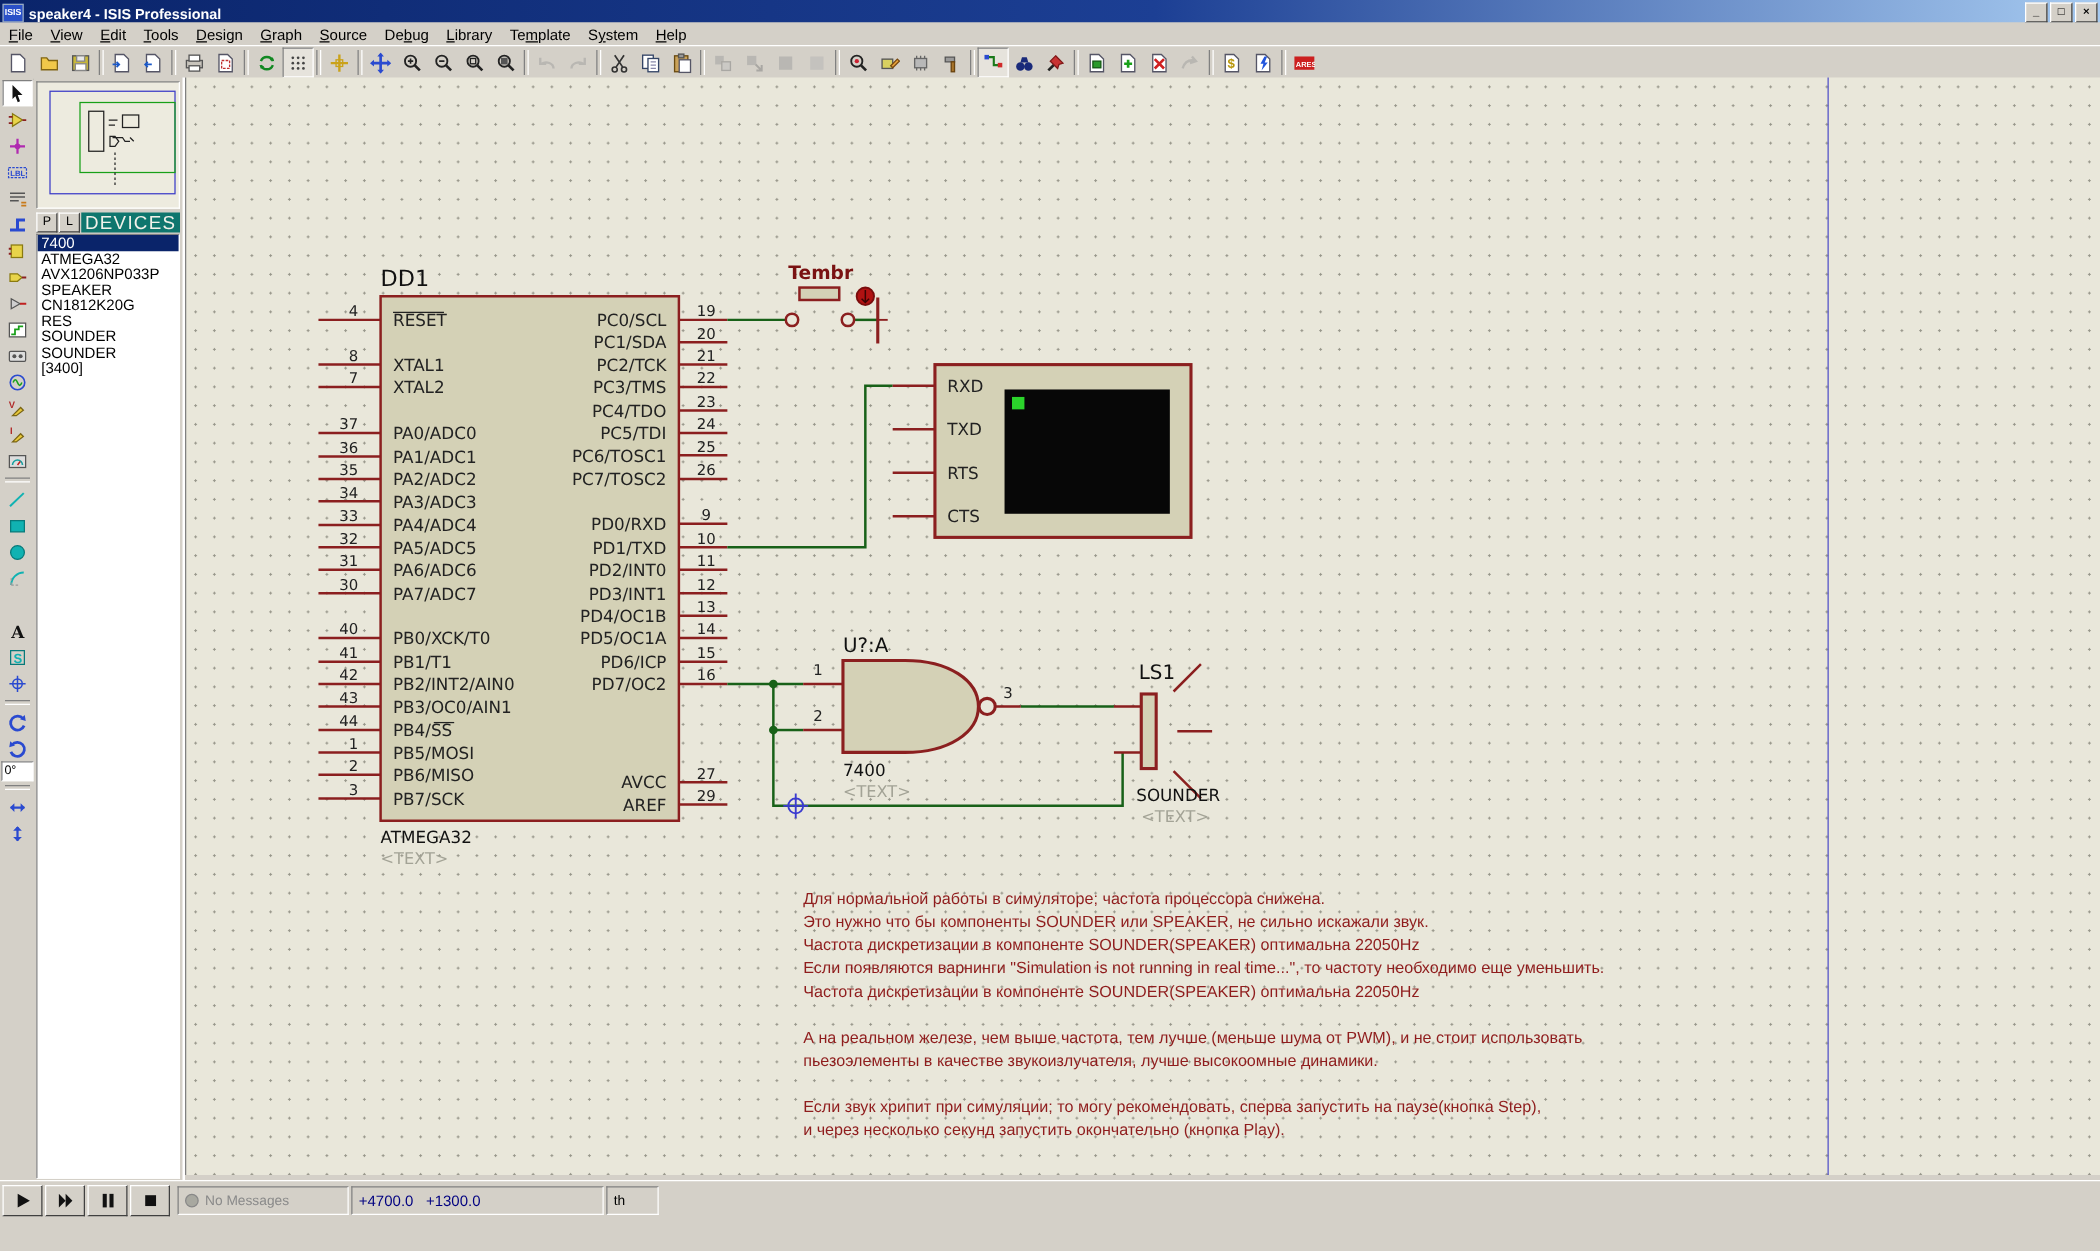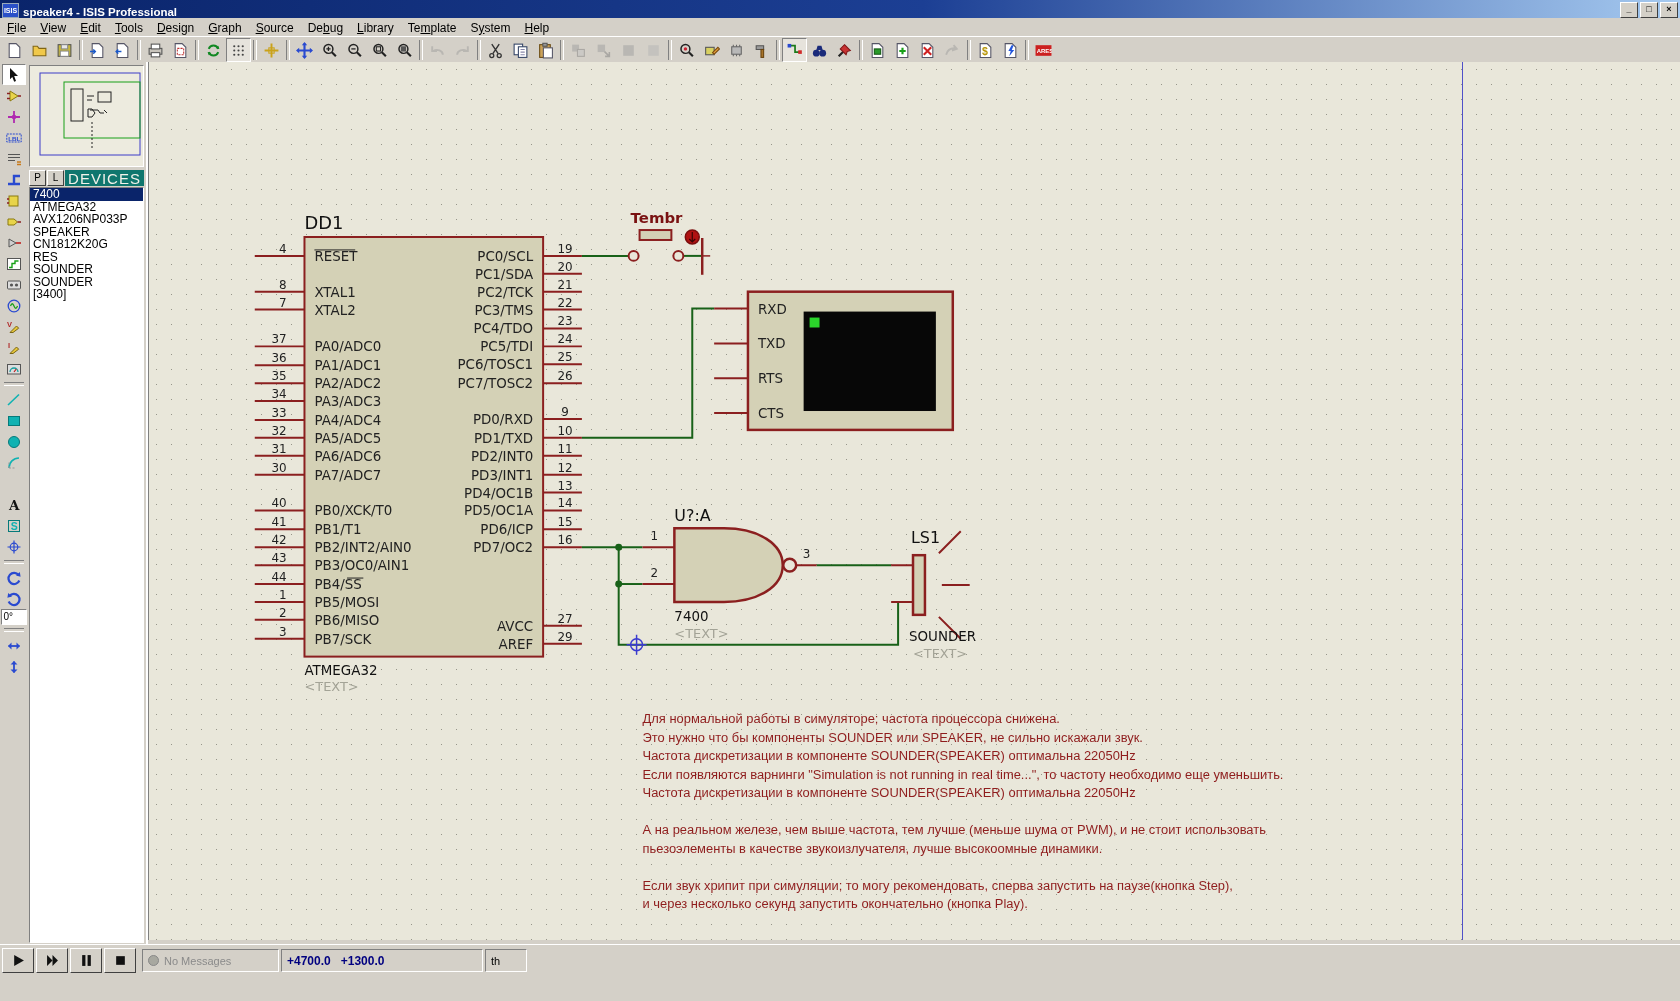--- a/index.html
+++ b/index.html
@@ -56,21 +56,21 @@
   .schsvg{position:absolute;left:0;top:0;width:100%;height:100%}
   
   .statusbar{position:absolute;left:0;bottom:0;width:1680px;height:56px;background:#d4d0c8;border-top:1px solid #fff}
   .sbrow{display:flex;align-items:center;height:27px;padding:2px 2px 0 2px;gap:2px}
   .simbtn{width:30px;height:23px;background:#d4d0c8;border:1px solid;border-color:#fff #404040 #404040 #fff;
     display:flex;align-items:center;justify-content:center}
   .panel{height:21px;border:1px solid;border-color:#808080 #fff #fff #808080;background:#d4d0c8;
     display:flex;align-items:center;font-size:11px;padding:0 5px;white-space:pre}
   .msgpanel{width:125px;margin-left:4px;color:#8a8a8a;gap:5px}
   .loadpanel{flex:1;color:#000}
-  .coordpanel{width:190px;color:#000080;font-weight:bold;font-size:12px;justify-content:flex-start}
+  .coordpanel{width:190px;color:#000080;font-weight:normal;font-size:12px;justify-content:flex-start}
   .unitpanel{width:30px;color:#000}
   .dot{width:9px;height:9px;border-radius:50%;background:#a8a8a0;border:1px solid #888;display:inline-block}
 </style>
 </head>
 <body>
 
 <div class="titlebar">
   <div class="appicon">ISIS</div>
   <span>speaker4 - ISIS Professional</span>
   <div class="wbtns">

